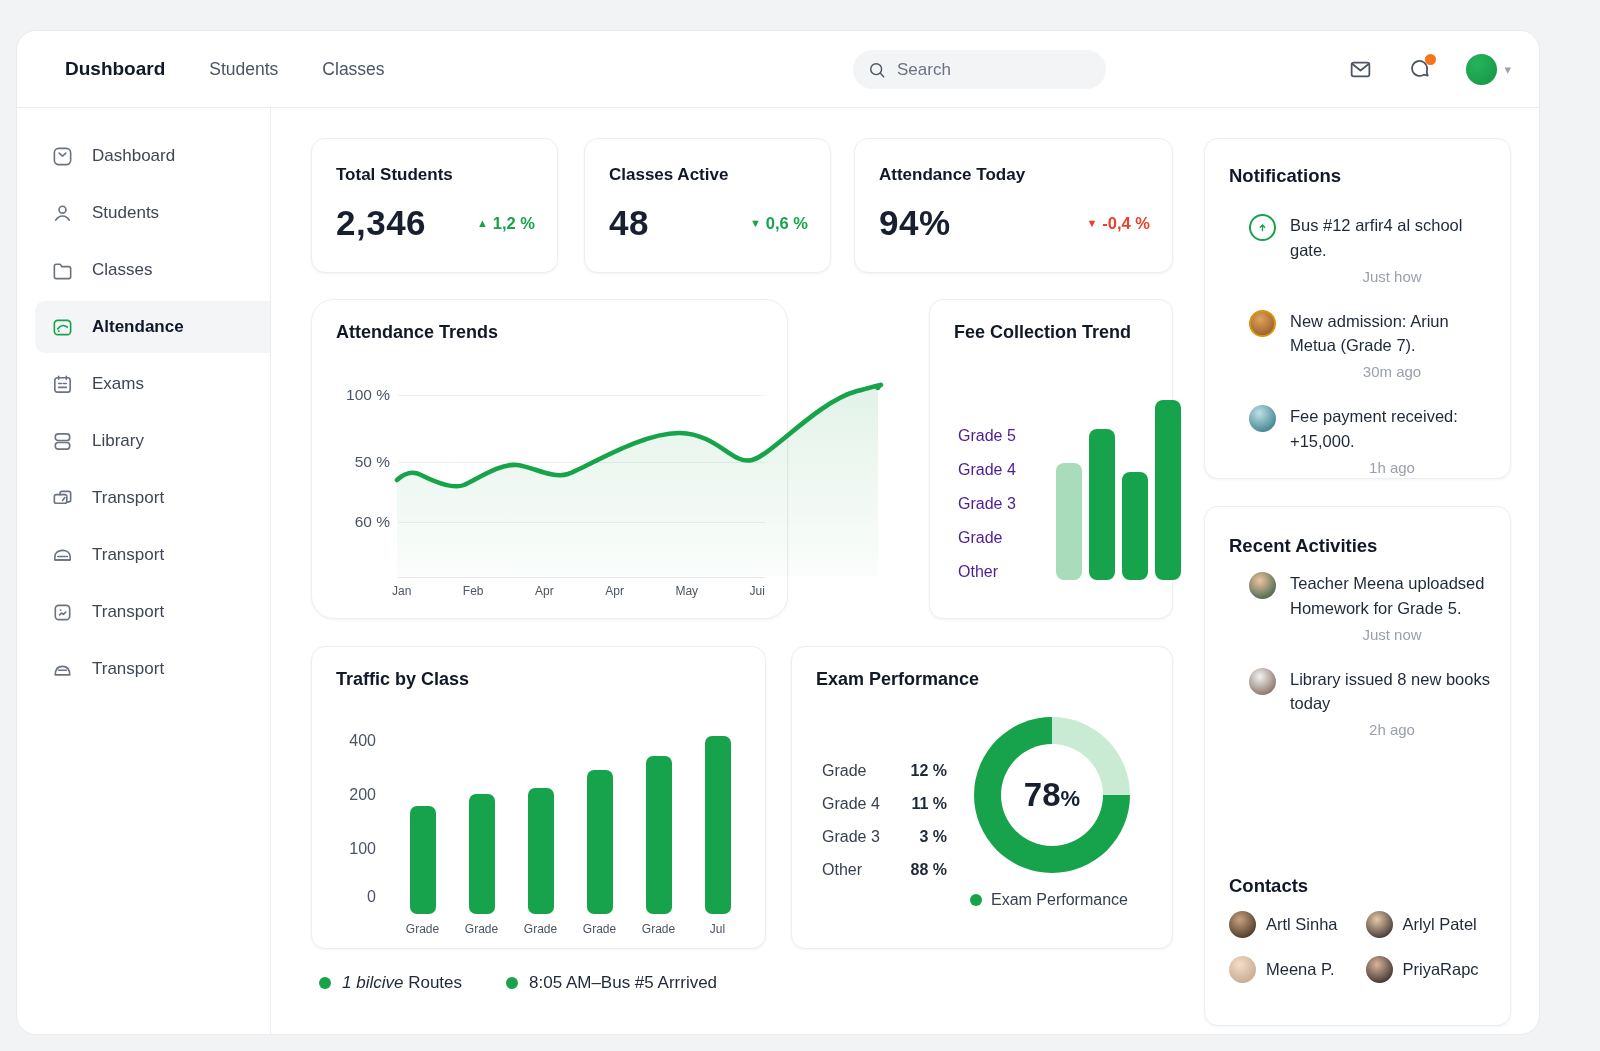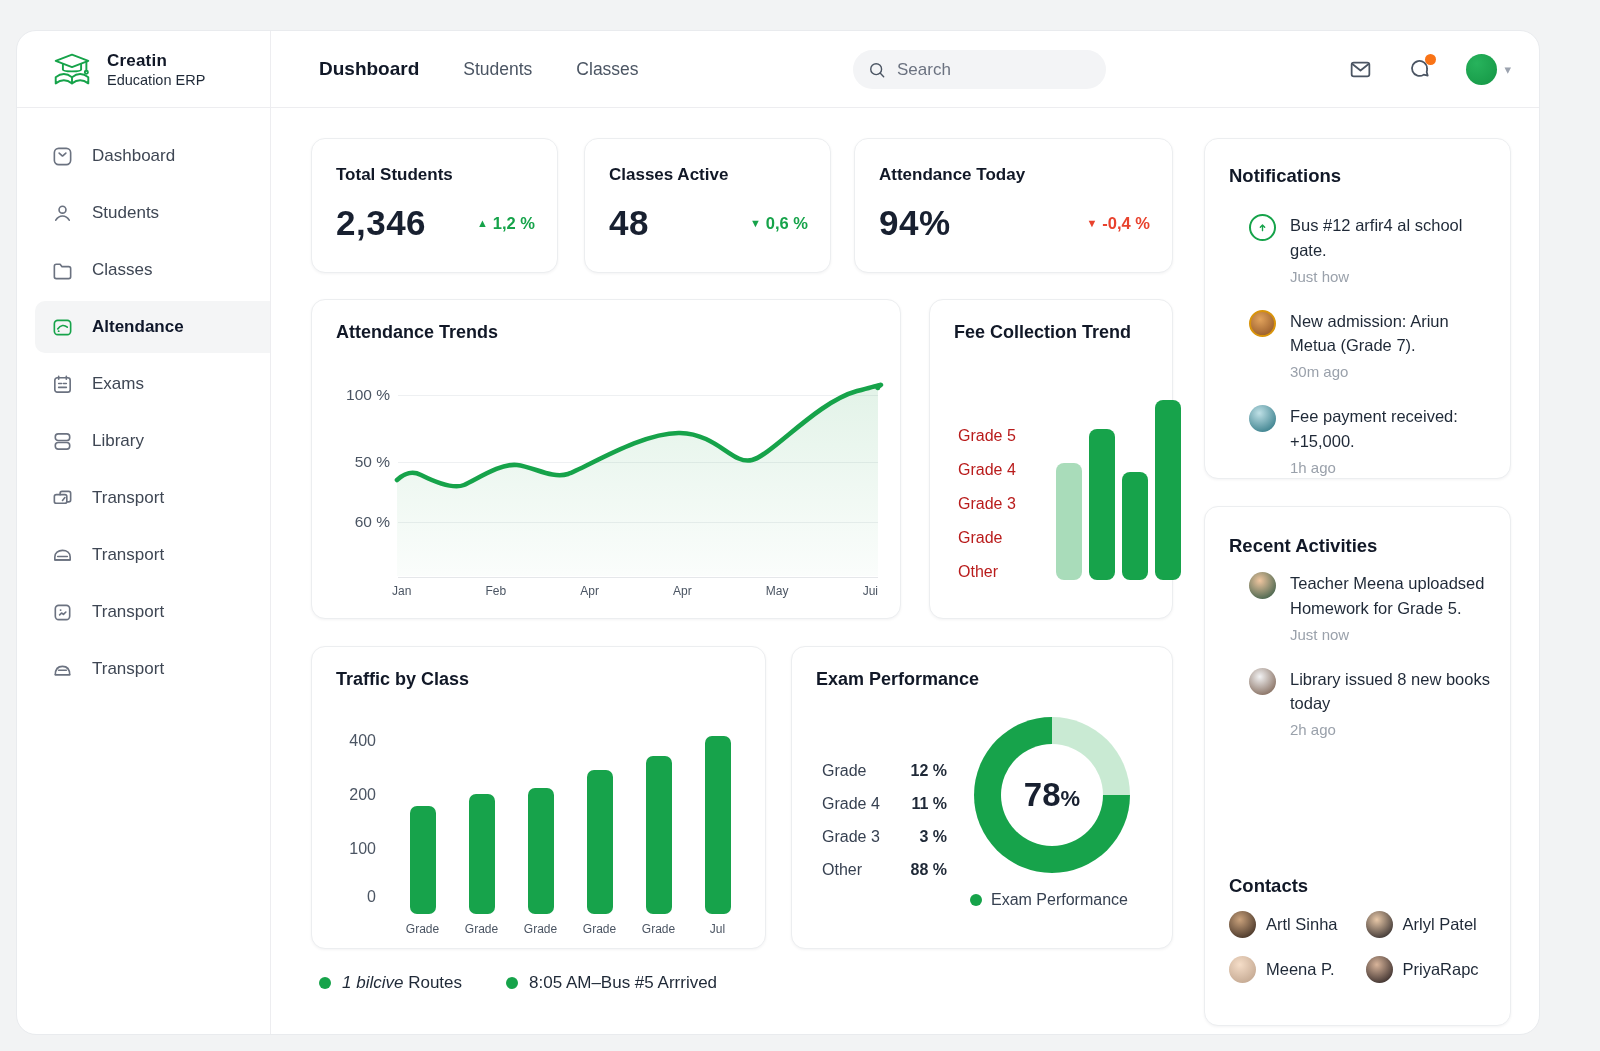--- a/index.html
+++ b/index.html
@@ -49,21 +49,21 @@
   .tri { font-size:11px; }
 
   
   .ytick { position:absolute; width:58px; text-align:right; font-size:15.5px; color:#4b5563; }
   .gridline { position:absolute; left:86px; right:22px; height:1px; background:#eef0f2; }
   .axisline { position:absolute; left:86px; right:22px; height:1px; background:#e5e7ea; }
   .xlabels { position:absolute; left:80px; right:22px; top:284px; display:flex; justify-content:space-between; }
   .xlabels span, .bar-col span { font-size:12px; color:#4b5563; }
 
   
-  .fee-label { position:absolute; left:28px; font-size:16px; color:#b91c1c; }
+  .fee-label { position:absolute; left:28px; font-size:16px; color:#4c1d95; }
   .fee-bars { position:absolute; left:126px; top:100px; height:180px; display:flex; align-items:flex-end; gap:7px; }
   .fee-bar { width:26px; border-radius:8px; background:#17a34b; }
   .fee-bar.muted { background:#a9dcba; }
 
   
   .t-ytick { position:absolute; left:20px; width:44px; text-align:right; font-size:16px; color:#4b5563; }
   .bar-row { position:absolute; left:81px; top:89px; display:flex; }
   .bar-col { width:59px; display:flex; flex-direction:column; align-items:center; justify-content:flex-end; height:178px; position:relative; }
   .t-bar { width:26px; border-radius:7px; background:#17a34b; }
   .bar-col span { position:absolute; top:186px; white-space:nowrap; }
@@ -83,57 +83,41 @@
   .notif-item { display:flex; gap:14px; margin:0 0 24px 20px; }
   .n-icon { width:27px; height:27px; flex:none; border-radius:50%; margin-top:1px; }
   .n-icon.ring { border:2px solid #16a34a; color:#16a34a; display:flex; align-items:center; justify-content:center; }
   .n-icon.ring svg { width:15px; height:15px; fill:none; stroke:currentColor; stroke-width:2.2; stroke-linecap:round; stroke-linejoin:round; }
   .n-icon.person { background:radial-gradient(circle at 40% 32%, #e2a35c, #8a4f22); border:2px solid #d9940b; }
   .n-icon.globe { background:radial-gradient(circle at 38% 30%, #bfe0e6, #1f6c7a); }
   .n-icon.av1 { background:radial-gradient(circle at 40% 32%, #f0c6a0, #1f4d3a); }
   .n-icon.av2 { background:radial-gradient(circle at 40% 32%, #e8e8ea, #8a6a52); }
   .n-icon.av3 { background:radial-gradient(circle at 40% 32%, #f2f2f3, #6e513f); }
   .n-text { font-size:16.5px; color:#1f2937; line-height:1.5; }
-  .n-time { font-size:15px; color:#9aa1ab; margin-top:5px; }
+  .n-time { font-size:15px; color:#9aa1ab; margin-top:5px;text-align:center; }
   .contact-grid { position:absolute; left:24px; right:16px; display:grid; grid-template-columns:1fr 1fr; row-gap:18px; column-gap:8px; }
   .contact { display:flex; align-items:center; gap:10px; cursor:pointer; }
   .c-av { width:27px; height:27px; border-radius:50%; flex:none; }
   .c-av.c0 { background:radial-gradient(circle at 40% 32%, #caa27c, #2a1d16); }
   .c-av.c1 { background:radial-gradient(circle at 40% 32%, #e8c8a8, #161419); }
   .c-av.c2 { background:radial-gradient(circle at 40% 32%, #f5ddc8, #b99d86); }
   .c-av.c3 { background:radial-gradient(circle at 40% 32%, #d8b49a, #191215); }
   .contact span { font-size:16.5px; color:#1f2937; }
 
   
   .bottom-legend { position:absolute; left:302px; top:942px; display:flex; gap:44px; align-items:center; }
   .bl-item { display:flex; align-items:center; gap:11px; font-size:17px; color:#1f2937; }
   .bl-item .gdot { width:12px; height:12px; }
 </style>
 </head>
 <body>
 
 <div class="app">
 
   <header>
-    <div class="logo-area">
-      <span class="logo-icon">
-        <svg viewBox="0 0 48 48">
-          <path d="M7 15.5 L24 9 L41 15.5 L24 22 Z"></path>
-          <path d="M14.5 19v5.5c0 2.6 19 2.6 19 0V19"></path>
-          <path d="M39 17v8"></path>
-            <circle cx="39" cy="27.5" r="1.6"></circle>
-          <path d="M7 32.5c6-4.5 11-4.5 17 0 6-4.5 11-4.5 17 0v6.5c-6-4.5-11-4.5-17 0-6-4.5-11-4.5-17 0z"></path>
-          <path d="M24 33v6"></path>
-        </svg>
-      </span>
-      <div class="logo-text">
-        <div class="brand">Creatin</div>
-        <div class="brand-sub">Education ERP</div>
-      </div>
-    </div>
 
     <nav id="topnav">
         <div class="nav-item active">Dushboard</div>
         <div class="nav-item">Students</div>
         <div class="nav-item">Classes</div>
       </nav>
 
     <div class="search">
       <span class="icn">
         <svg viewBox="0 0 24 24">
@@ -264,21 +248,21 @@
         <div class="stat-row">
           <div class="stat-value">94%</div>
           <div class="delta neg">
             <span class="tri">▼</span>
             <span>-0,4 %</span>
           </div>
         </div>
       </div>
     </div>
 
-  <div class="card" style="left:294px; top:268px; width:590px; height:320px;">
+  <div class="card" style="left:294px; top:268px; width:477px; height:320px;border-radius:23px;">
     <div class="card-title">Attendance Trends</div>
     <div id="att-ticks">
         <div class="ytick" style="left: 20px; top: 86px;">100 %</div>
         <div class="ytick" style="left: 20px; top: 153px;">50 %</div>
         <div class="ytick" style="left: 20px; top: 213px;">60 %</div>
       </div>
     <div class="gridline" style="top:95px;"></div>
     <div class="gridline" style="top:162px;"></div>
     <div class="gridline" style="top:222px;"></div>
     <div class="axisline" style="top:277px;"></div>

